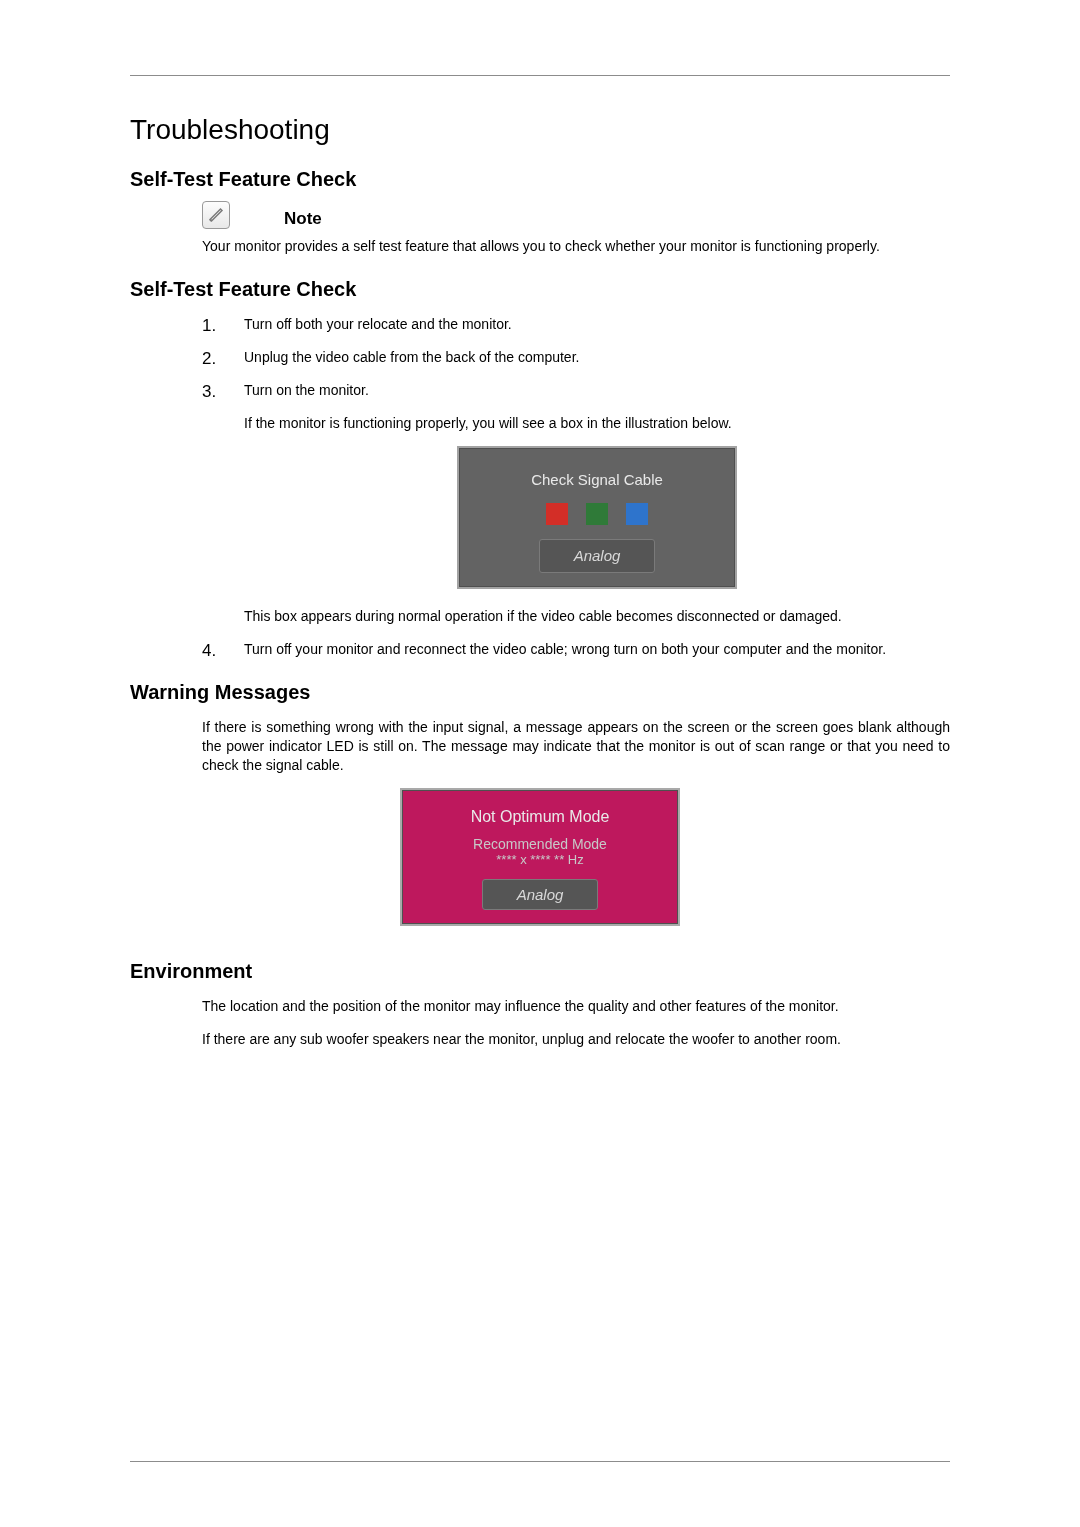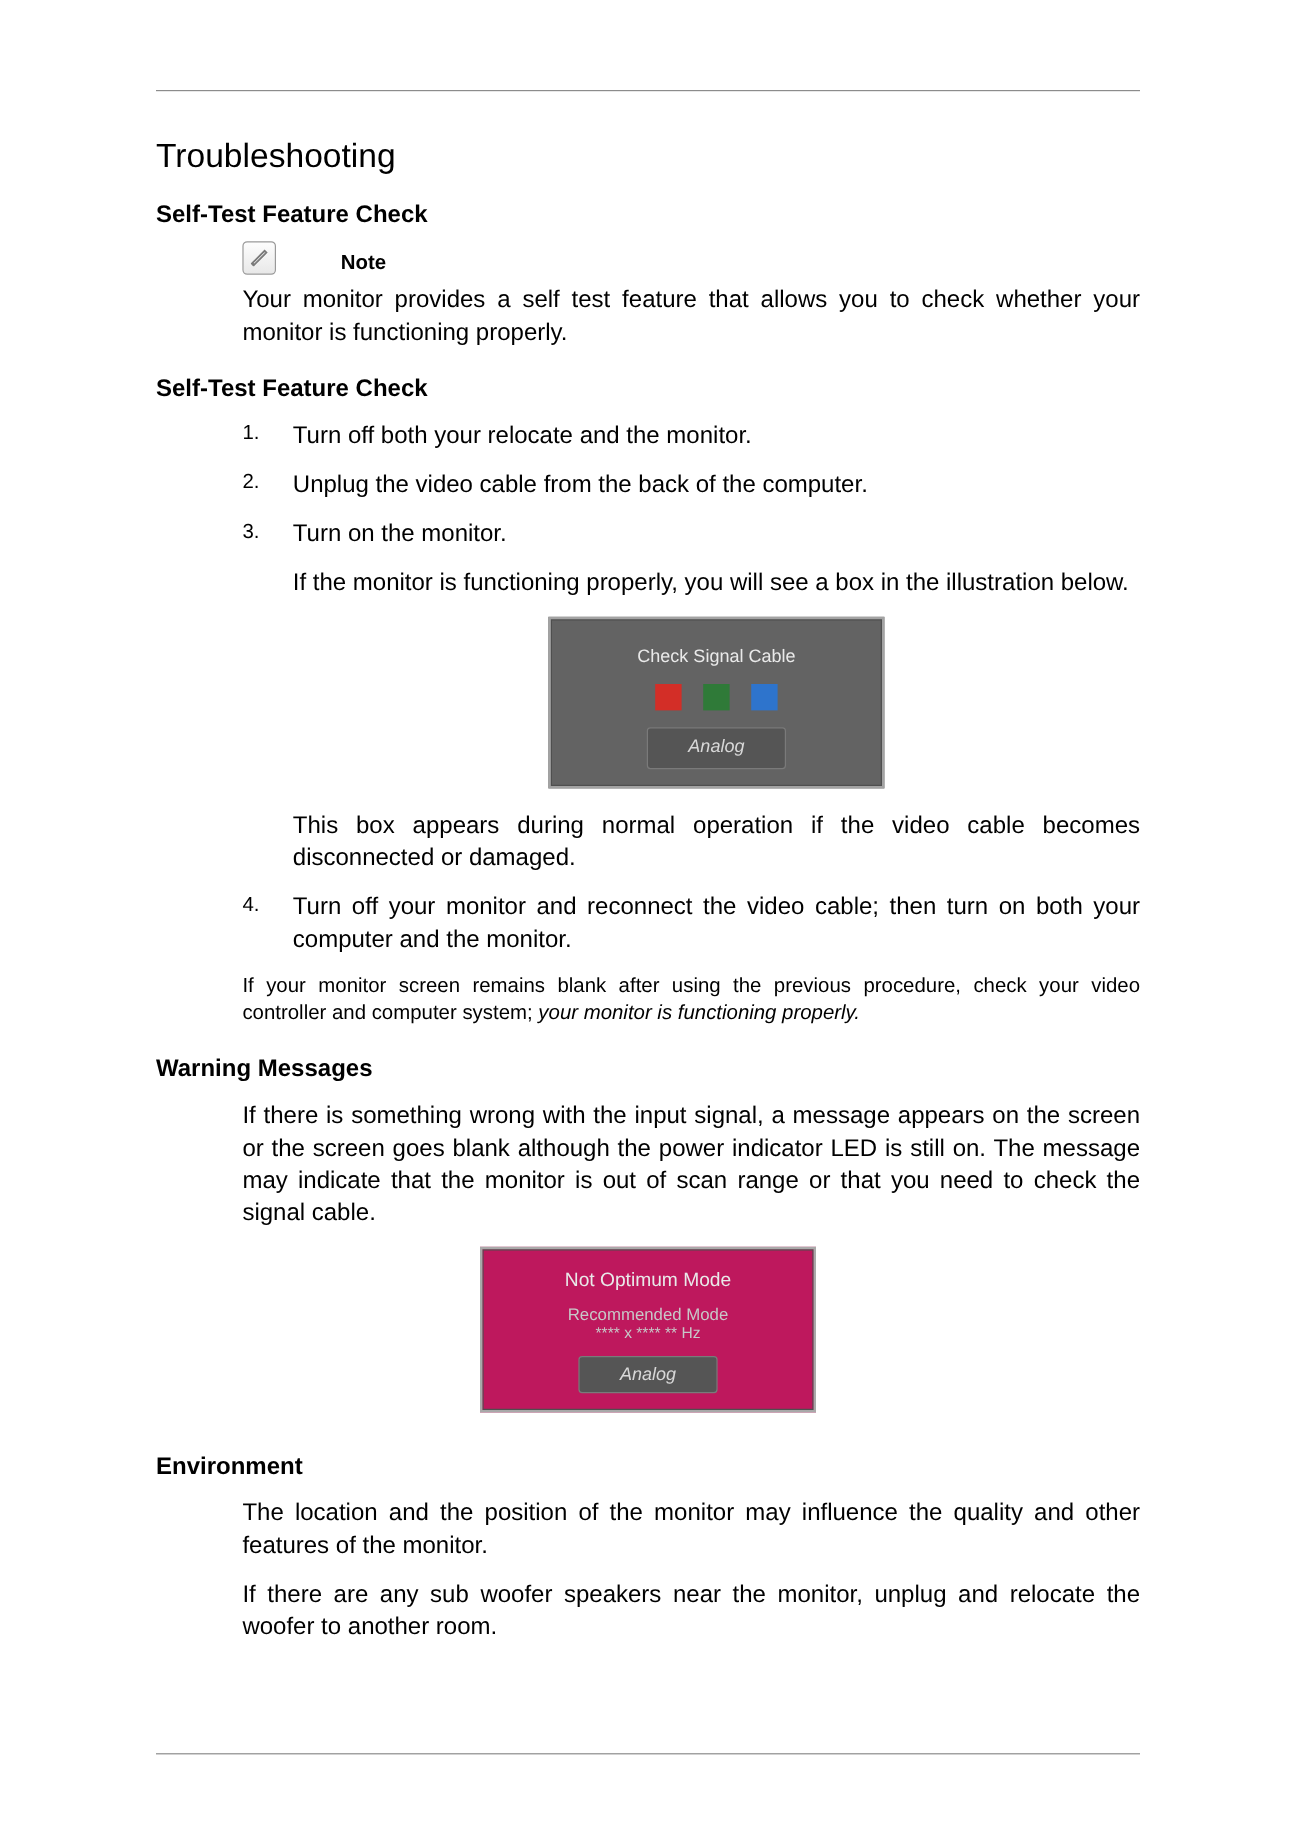--- a/index.html
+++ b/index.html
@@ -19,21 +19,21 @@
   .note-row{display:flex;align-items:flex-end;margin:0 0 8px 72px;gap:48px;}
   .note-icon{
     width:26px;height:26px;border:1px solid #999;border-radius:4px;
     display:flex;align-items:center;justify-content:center;
     background:linear-gradient(#fdfdfd,#e8e8e8);
     margin-right:6px;
   }
   .note-icon svg{display:block;}
   .note-label{font-size:17px;font-weight:700;}
   .body-indent{margin-left:72px;}
-  p{font-size:20px;line-height:1.35;margin:0 0 14px 0;text-align:justify;}
+  p{font-size:14px;line-height:1.35;margin:0 0 14px 0;text-align:justify;}
   ol{margin:0;padding:0;list-style:none;counter-reset:li;}
   ol>li{
     position:relative;
     margin:0 0 14px 72px;
     padding-left:42px;
     font-size:17px;line-height:1.35;text-align:justify;
   }
   ol>li::before{
     counter-increment:li;
     content:counter(li)".";
@@ -117,28 +117,25 @@
             <div class="sq g"></div>
             <div class="sq b"></div>
           </div>
           <div class="analog-btn">Analog</div>
         </div>
         <p>This box appears during normal operation if the video cable becomes disconnected or damaged.</p>
       </div>
     </li>
     <li>
       <div class="li-inner">
-          <p>Turn off your monitor and reconnect the video cable; then turn on both your computer and the monitor.</p>
+          <p>Turn off your monitor and reconnect the video cable; wrong turn on both your computer and the monitor.</p>
         </div>
     </li>
   </ol>
 
-  <p class="after-list">
-    <span>If your monitor screen remains blank after using the previous procedure, check your video controller and computer system; </span><em>your monitor is functioning properly.</em>
-  </p>
 
   <h2 class="sub">Warning Messages</h2>
   <p class="body-indent">If there is something wrong with the input signal, a message appears on the screen or the screen goes blank although the power indicator LED is still on. The message may indicate that the monitor is out of scan range or that you need to check the signal cable.</p>
 
   <div class="monitor-box2">
     <div class="line1">Not  Optimum Mode</div>
     <div class="line2">Recommended Mode</div>
     <div class="line3">****  x  ****    **  Hz</div>
     <div class="analog-btn">Analog</div>
   </div>

